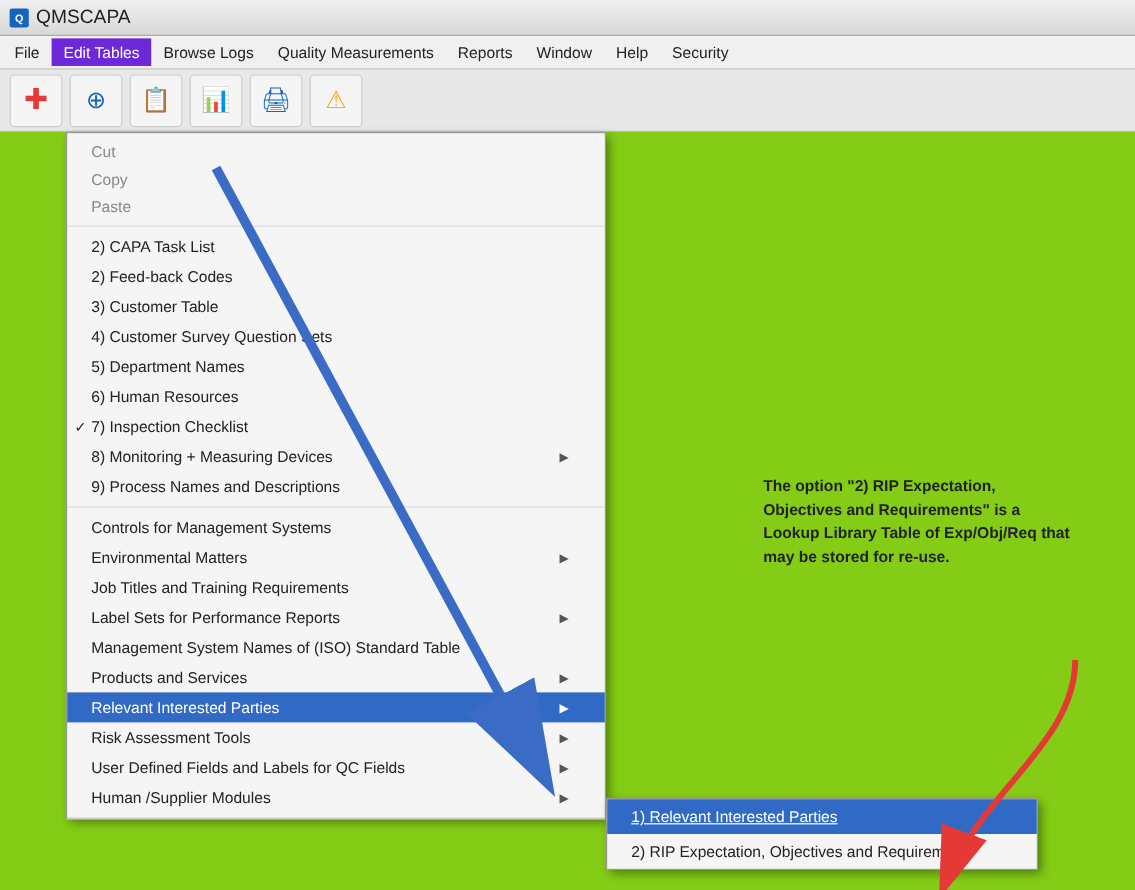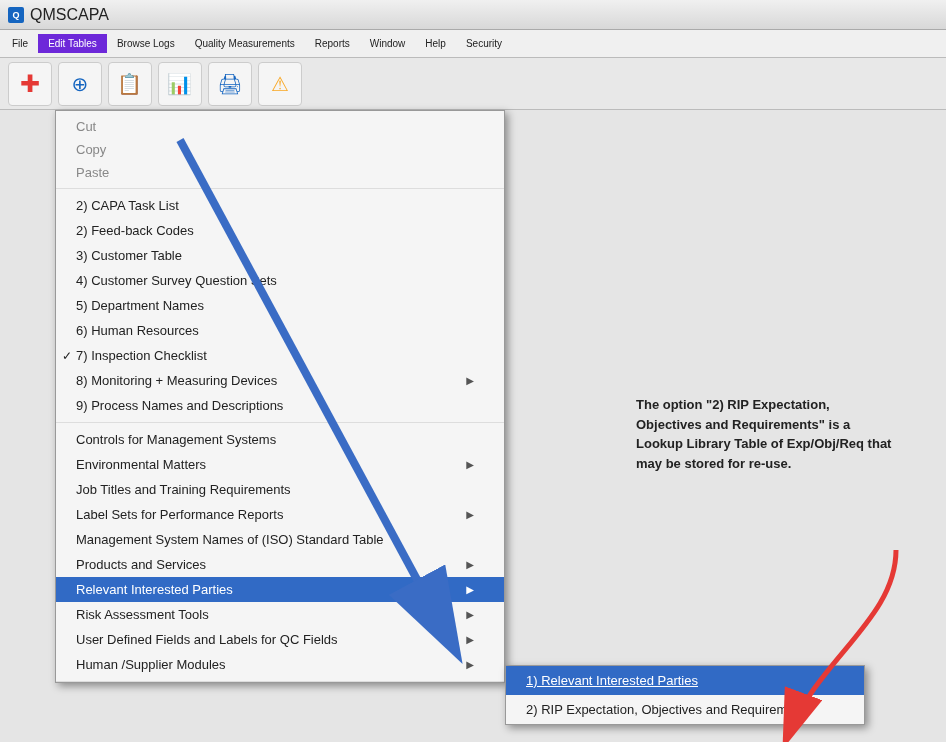--- a/index.html
+++ b/index.html
@@ -40,21 +40,21 @@
     .menu-bar {
       height: 28px;
       background: #f0f0f0;
       display: flex;
       align-items: center;
       border-bottom: 1px solid #bbb;
       padding: 0 2px;
     }
     .menu-item {
       padding: 4px 10px;
-      font-size: 10px;
+      font-size: 13px;
       color: #222;
       cursor: pointer;
       white-space: nowrap;
     }
     .menu-item:hover, .menu-item.active {
       background: #316ac5;
       color: white;
     }
     .menu-item.active {
       background: #6d28d9;
@@ -81,21 +81,21 @@
       align-items: center;
       justify-content: center;
       cursor: pointer;
       font-size: 22px;
     }
 
     
     .main-content {
       position: relative;
       height: calc(742px - 110px);
-      background: #e5e5e5;
+      background: #84cc16;
     }
 
     
     .app-title {
       position: absolute;
       top: 30px;
       left: 160px;
       font-size: 22px;
       font-weight: bold;
       color: #222;

